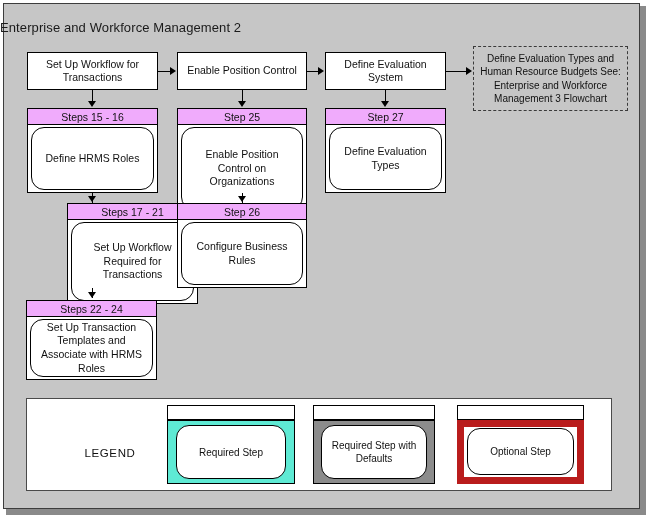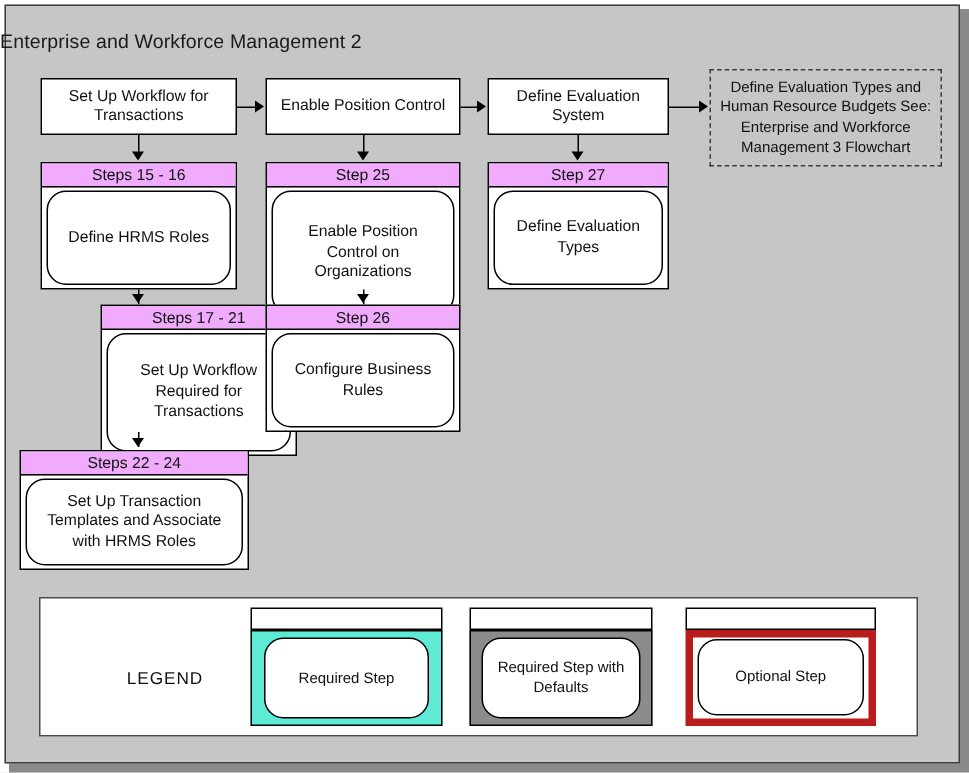--- a/index.html
+++ b/index.html
@@ -107,21 +107,21 @@
     display:flex;align-items:center;justify-content:center;
     text-align:center;font-size:10px;color:#111;line-height:1.3;
   }
   
   .lg-required .lbody{background:#5eead4;border:1px solid #000;}
   .lg-required .lrr{left:8px;right:8px;top:4px;bottom:4px;}
   
   .lg-defaults .lbody{background:#8c8c8c;border:1px solid #000;}
   .lg-defaults .lrr{left:7px;right:7px;top:4px;bottom:4px;}
   
-  .lg-optional .lbody{background:#ffffff;border:5px solid #b91c1c;}
+  .lg-optional .lbody{background:#ffffff;border:7px solid #b91c1c;}
   .lg-optional .lrr{left:3px;right:3px;top:1px;bottom:2px;}
 </style>
 </head>
 <body>
 
 <div id="canvas">
 
   <div class="frame-shadow"></div>
   <div class="frame"></div>
 
@@ -178,21 +178,21 @@
     <div class="bodywrap">
       <div class="rr">
         <span>Set Up Workflow Required for Transactions</span>
       </div>
     </div>
   </div>
 
   <div class="vline" style="left:92px;top:288px;height:10px;"></div>
   <div class="arr-d" style="left:88px;top:292px;"></div>
 
-  <div class="stepbox" style="left:13px;top:300px;width:153px;height:80px;">
+  <div class="stepbox" style="left:26px;top:300px;width:131px;height:80px;">
     <div class="hdr">Steps 22 - 24</div>
     <div class="bodywrap">
       <div class="rr">
         <span>Set Up Transaction Templates and Associate with HRMS Roles</span>
       </div>
     </div>
   </div>
 
   <div class="stepbox" style="left:177px;top:108px;width:130px;height:105px;">
     <div class="hdr">Step 25</div>

